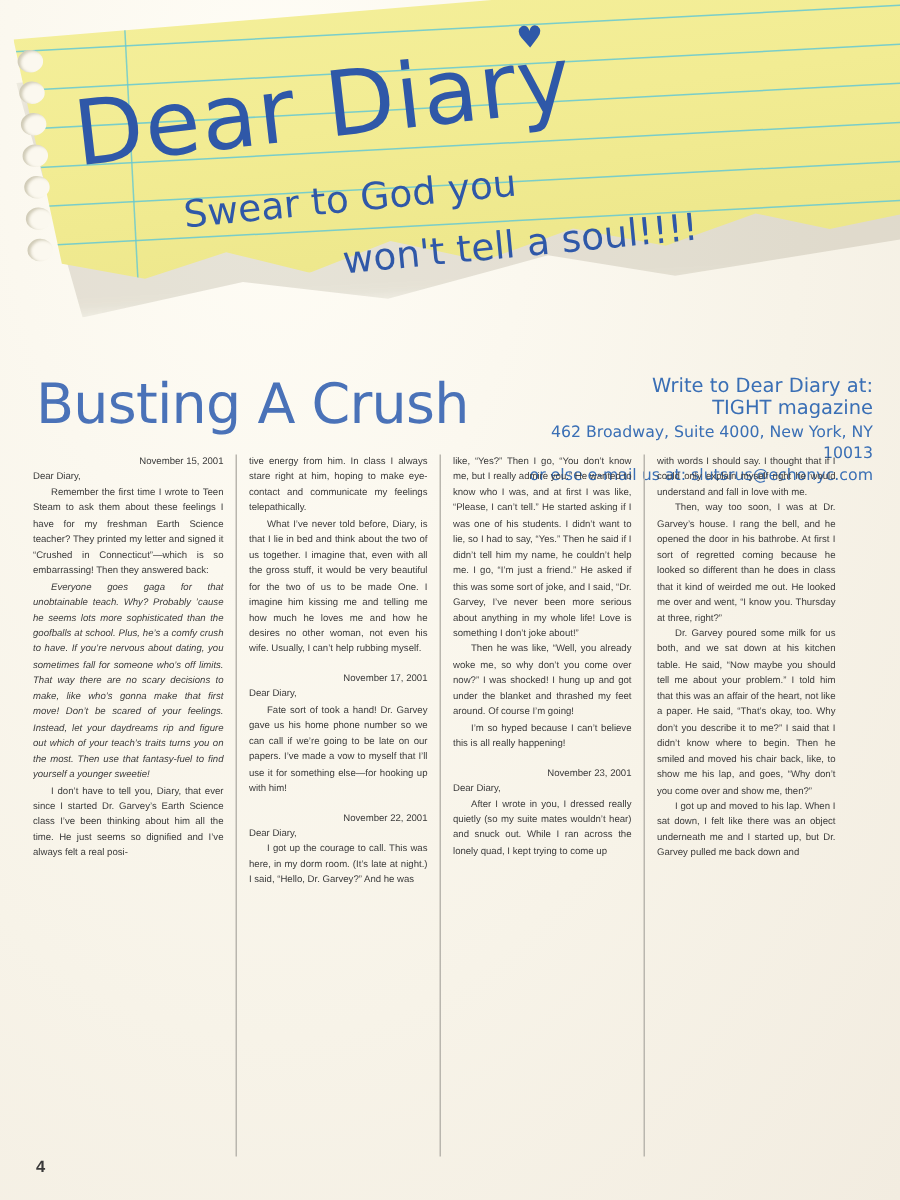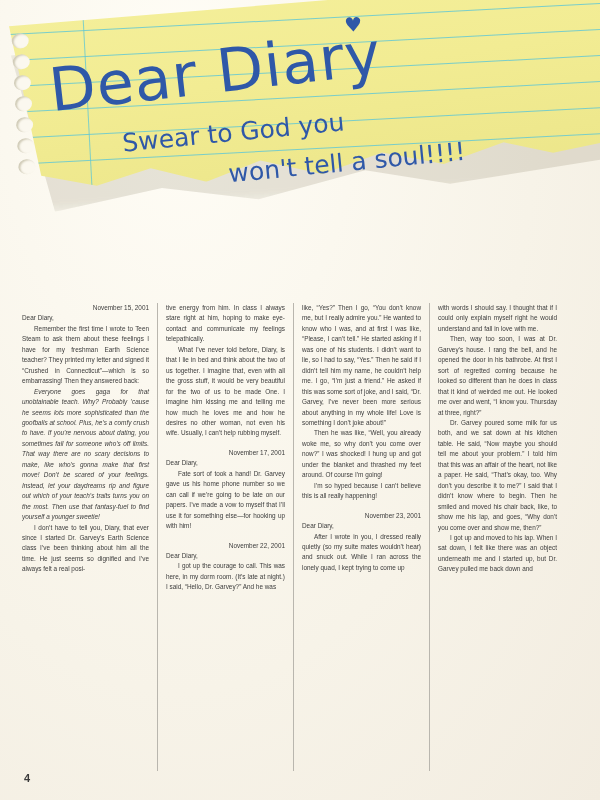--- a/index.html
+++ b/index.html
@@ -226,21 +226,28 @@
     <div class="hand-wrap">
       <div class="hand-main">
         <span>Dear Diary</span>
         <span class="heart">♥</span>
       </div>
       <div class="hand-sub1">Swear to God you</div>
       <div class="hand-sub2">won't tell a soul!!!!</div>
     </div>
   </div>
 
-
+  <div class="headline">Busting A Crush</div>
+
+  <div class="contact">
+    <div class="c-l1">Write to Dear Diary at:</div>
+    <div class="c-l2">TIGHT magazine</div>
+    <div class="c-l3">462 Broadway, Suite 4000, New York, NY 10013</div>
+    <div class="c-l4">or else e-mail us at: slutsrus@echonyc.com</div>
+  </div>
 
   <div class="cols">
     <div class="col">
         <p class="date first">November 15, 2001</p>
         <p class="salutation">Dear Diary,</p>
         <p class="indent">Remember the first time I wrote to Teen Steam to ask them about these feelings I have for my freshman Earth Science teacher? They printed my letter and signed it “Crushed in Connecticut”—which is so embarrassing! Then they answered back:</p>
         <p class="indent ital">Everyone goes gaga for that unobtainable teach. Why? Probably ’cause he seems lots more sophisticated than the goofballs at school. Plus, he’s a comfy crush to have. If you’re nervous about dating, you sometimes fall for someone who’s off limits. That way there are no scary decisions to make, like who’s gonna make that first move! Don’t be scared of your feelings. Instead, let your daydreams rip and figure out which of your teach’s traits turns you on the most. Then use that fantasy-fuel to find yourself a younger sweetie!</p>
         <p class="indent">I don’t have to tell you, Diary, that ever since I started Dr. Garvey’s Earth Science class I’ve been thinking about him all the time. He just seems so dignified and I’ve always felt a real posi-</p>
       </div>
     <div class="col">

